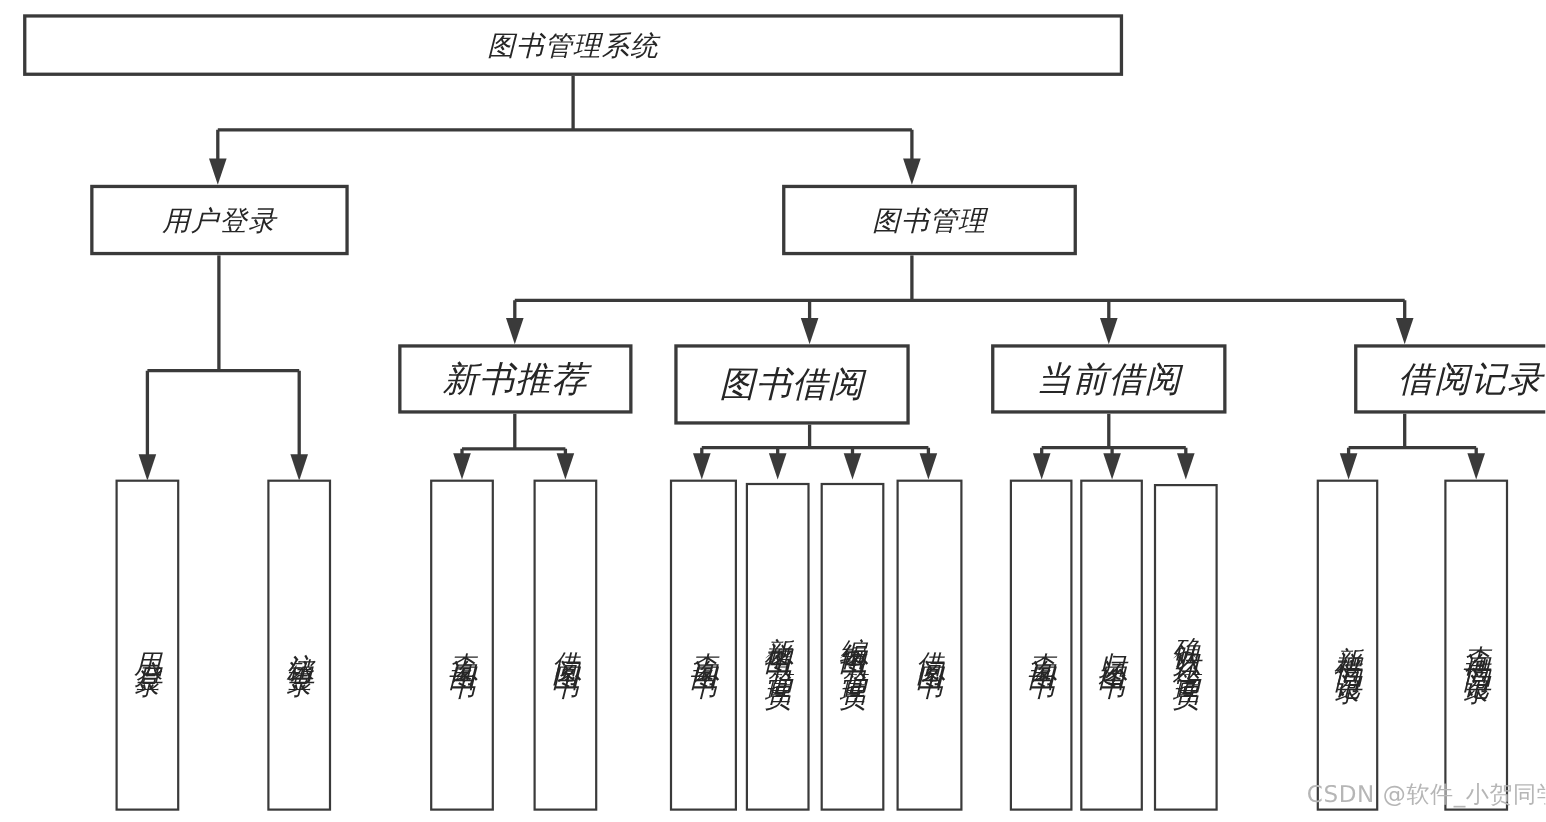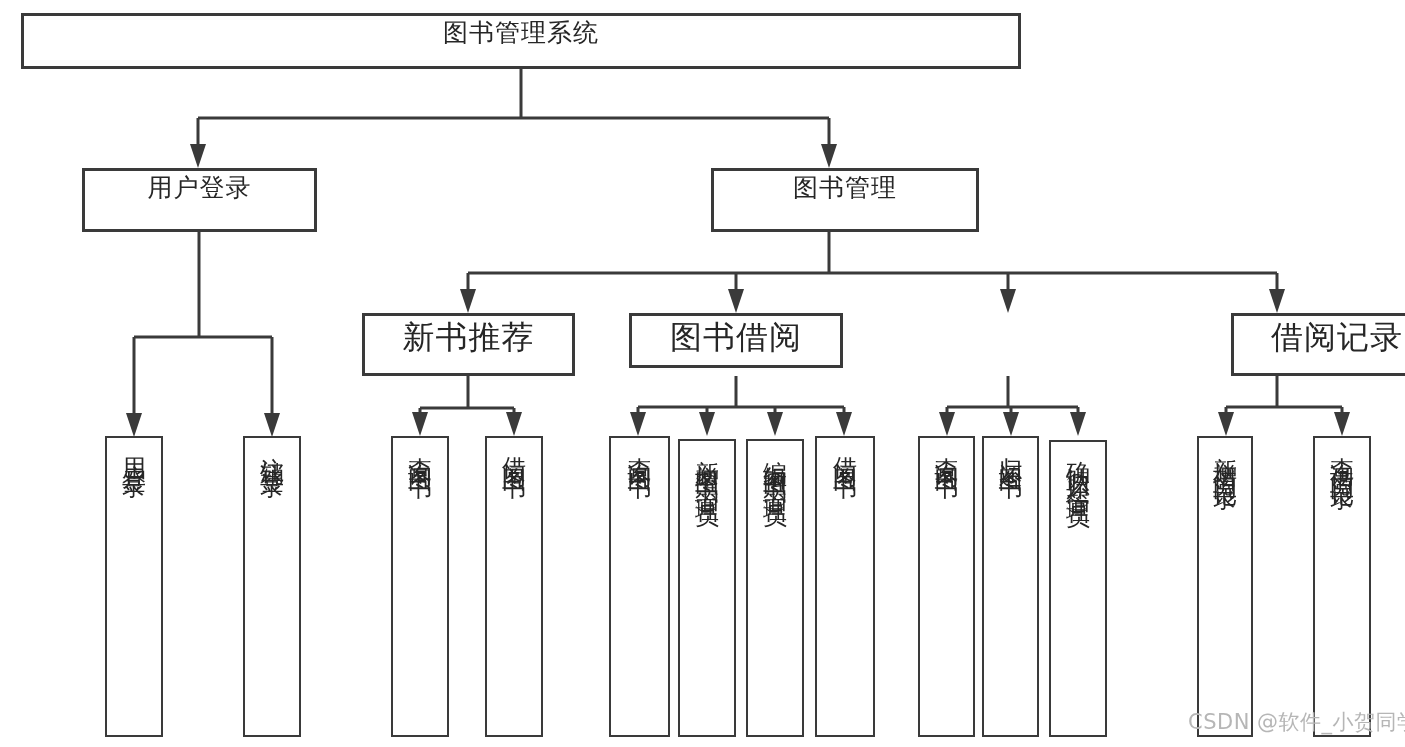--- a/index.html
+++ b/index.html
@@ -33,23 +33,24 @@
   svg.wires polygon {
     fill: var(--line);
     stroke: none;
   }
 
   .node {
     position: absolute;
     background: var(--bg);
     border: 3px solid var(--line);
     display: flex;
-    align-items: flex-start;
+    align-items: center;
     justify-content: center;
     color: var(--text);
+    font-style: italic;
   }
   .node.lvl1 span, .node.lvl2 span, .node.lvl3 span {
     font-size: 25px;
     letter-spacing: 1px;
     white-space: nowrap;
   }
   .node.lvl3 span { font-size: 32px; }
 
   .node.leaf {
     border-width: 2.5px;
@@ -127,22 +128,25 @@
   <div class="node lvl2" style="left:82px; top:168px; width:235px; height:64px;">
     <span>用户登录</span>
   </div>
   <div class="node lvl2" style="left:711px; top:168px; width:268px; height:64px;">
     <span>图书管理</span>
   </div>
 
   <div class="node lvl3" style="left:362px; top:313px; width:213px; height:63px;">
     <span>新书推荐</span>
   </div>
-  <div class="node lvl3" style="left:629px; top:313px; width:214px; height:55px;">
+  <div class="node lvl3" style="left:613px; top:313px; width:214px; height:73px;">
     <span>图书借阅</span>
+  </div>
+  <div class="node lvl3" style="left:901px; top:313px; width:214px; height:63px;">
+    <span>当前借阅</span>
   </div>
   <div class="node lvl3" style="left:1231px; top:313px; width:212px; height:63px;">
     <span>借阅记录</span>
   </div>
 
   <div class="node leaf" style="left:105px;">
     <span>用户登录</span>
   </div>
   <div class="node leaf" style="left:243px;">
     <span>注销登录</span>

